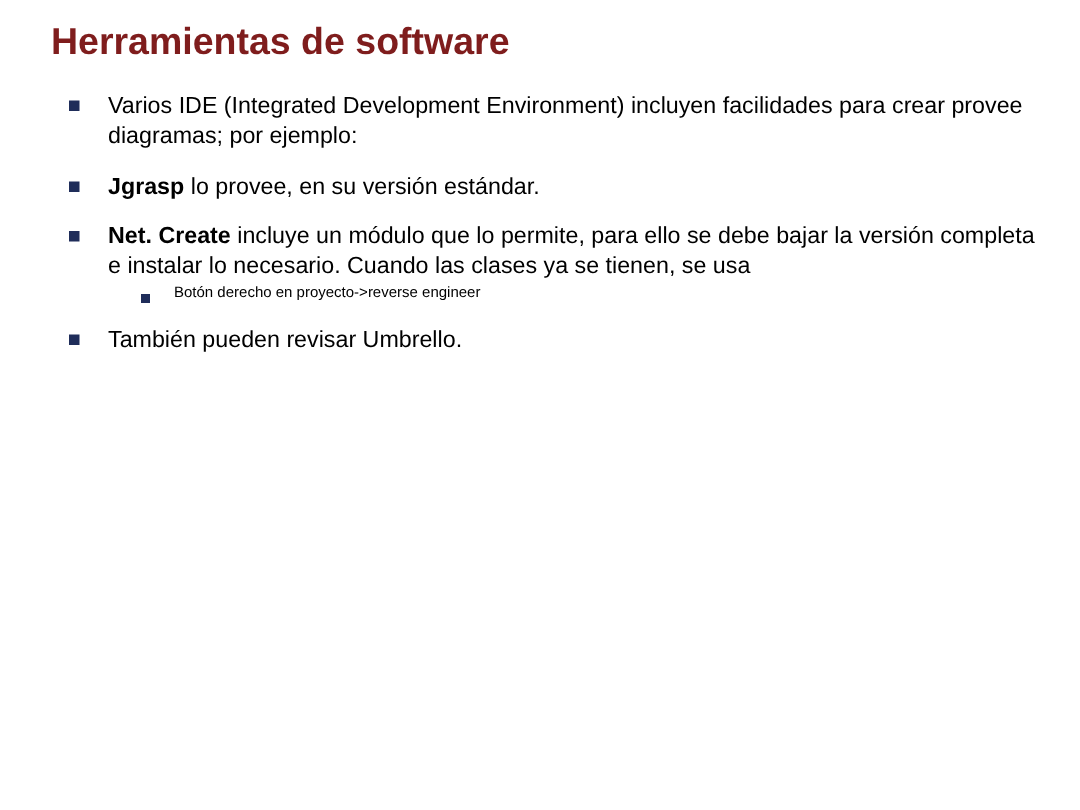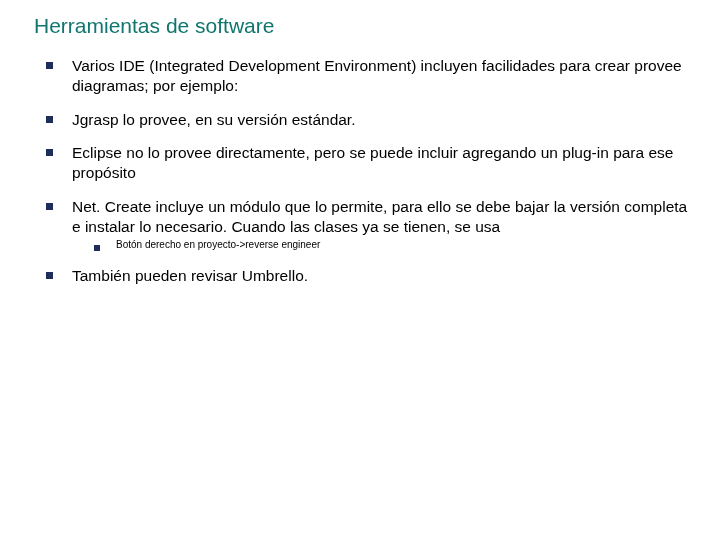--- a/index.html
+++ b/index.html
@@ -10,24 +10,24 @@
     background: #ffffff;
     font-family: Arial, Helvetica, sans-serif;
     color: #000;
     box-sizing: border-box;
   }
   .slide {
     padding: 14px 28px 0 34px;
     box-sizing: border-box;
   }
   .title {
-    font-size: 21px;
-    color: #0f766e;
+    font-size: 25px;
+    color: #7f1d1d;
     margin: 0 0 18px 0;
-    font-weight: normal;
+    font-weight: bold;
   }
   ul.top {
     list-style: none;
     padding: 0;
     margin: 0 0 0 12px;
   }
   ul.top > li {
     position: relative;
     padding-left: 26px;
     margin-bottom: 14px;
@@ -56,39 +56,36 @@
   }
   ul.sub > li::before {
     content: "";
     position: absolute;
     left: 0;
     top: 6px;
     width: 6px;
     height: 6px;
     background: #1f2d5a;
   }
-  b { font-weight: normal; }
+  b { font-weight: bold; }
 </style>
 </head>
 <body>
 
 <div class="slide">
   <h1 class="title">Herramientas de software</h1>
 
   <ul class="top">
     <li>
       <span>Varios IDE (Integrated Development Environment) incluyen facilidades para crear provee diagramas; por ejemplo:</span>
     </li>
     <li>
       <b>Jgrasp</b><span> lo provee, en su versión estándar.</span>
     </li>
     <li>
-      <b>Eclipse</b><span> no lo provee directamente, pero se puede incluir agregando un plug-in para ese propósito</span>
-    </li>
-    <li>
       <b>Net. Create</b><span> incluye un módulo que lo permite, para ello se debe bajar la versión completa e instalar lo necesario. Cuando las clases ya se tienen, se usa</span>
       <ul class="sub">
         <li><span>Botón derecho en proyecto-&gt;reverse engineer</span></li>
       </ul>
     </li>
     <li>
       <span>También pueden revisar Umbrello.</span>
     </li>
   </ul>
 </div>

